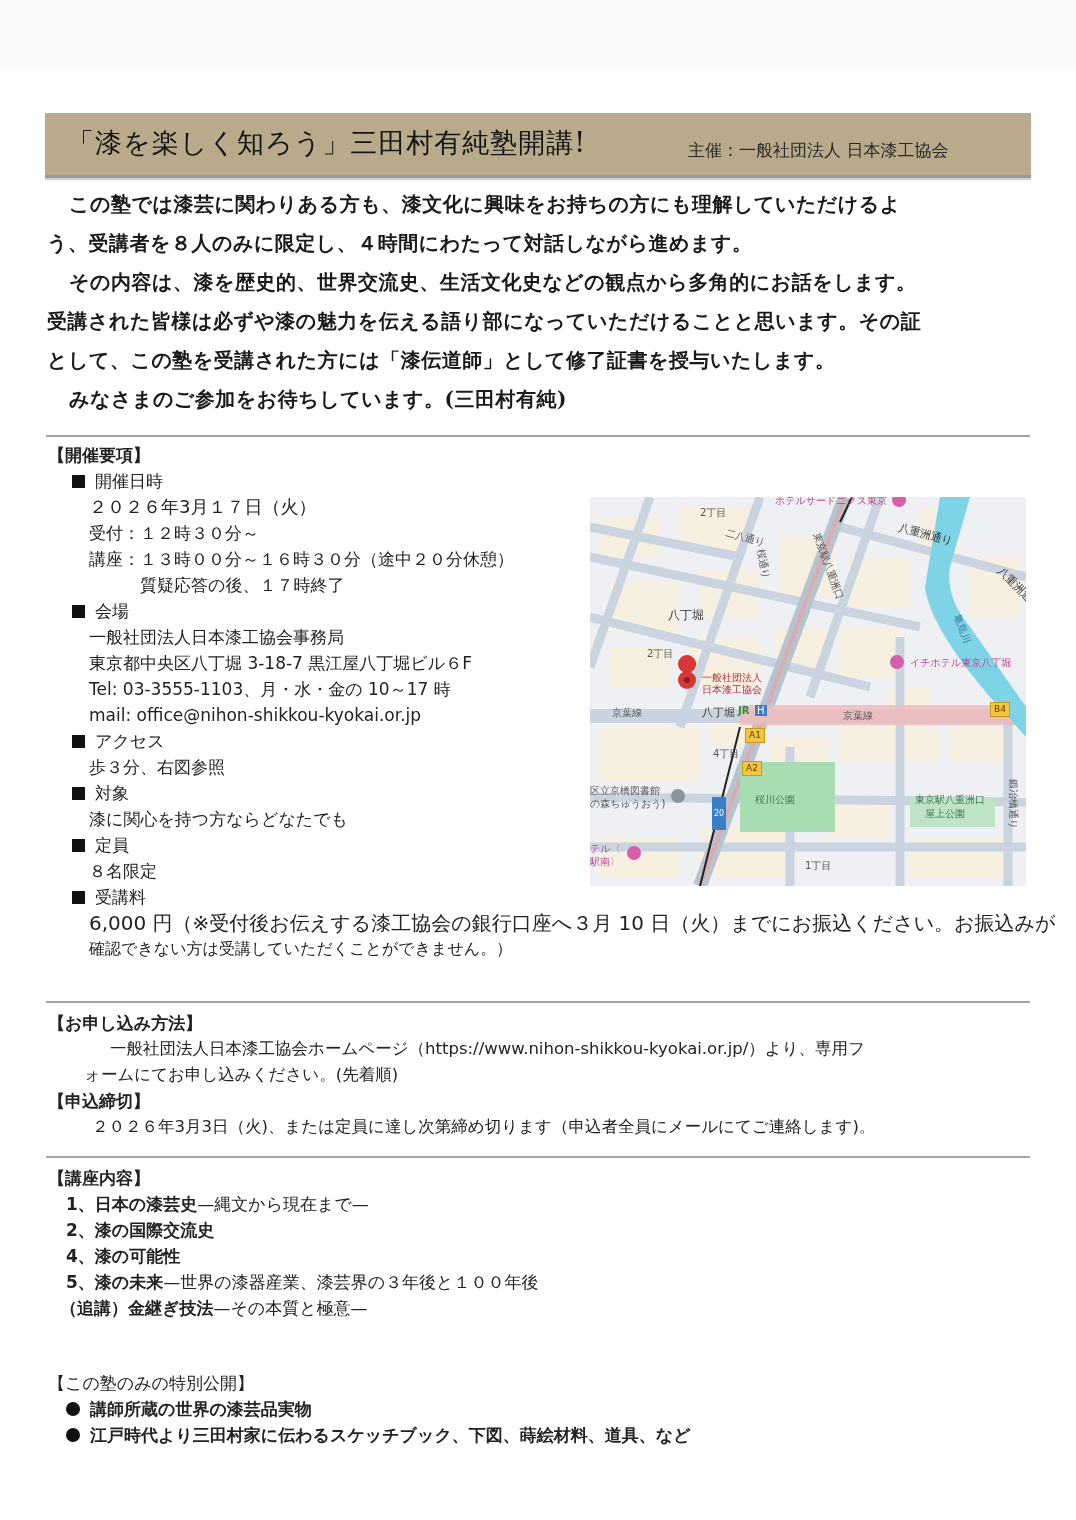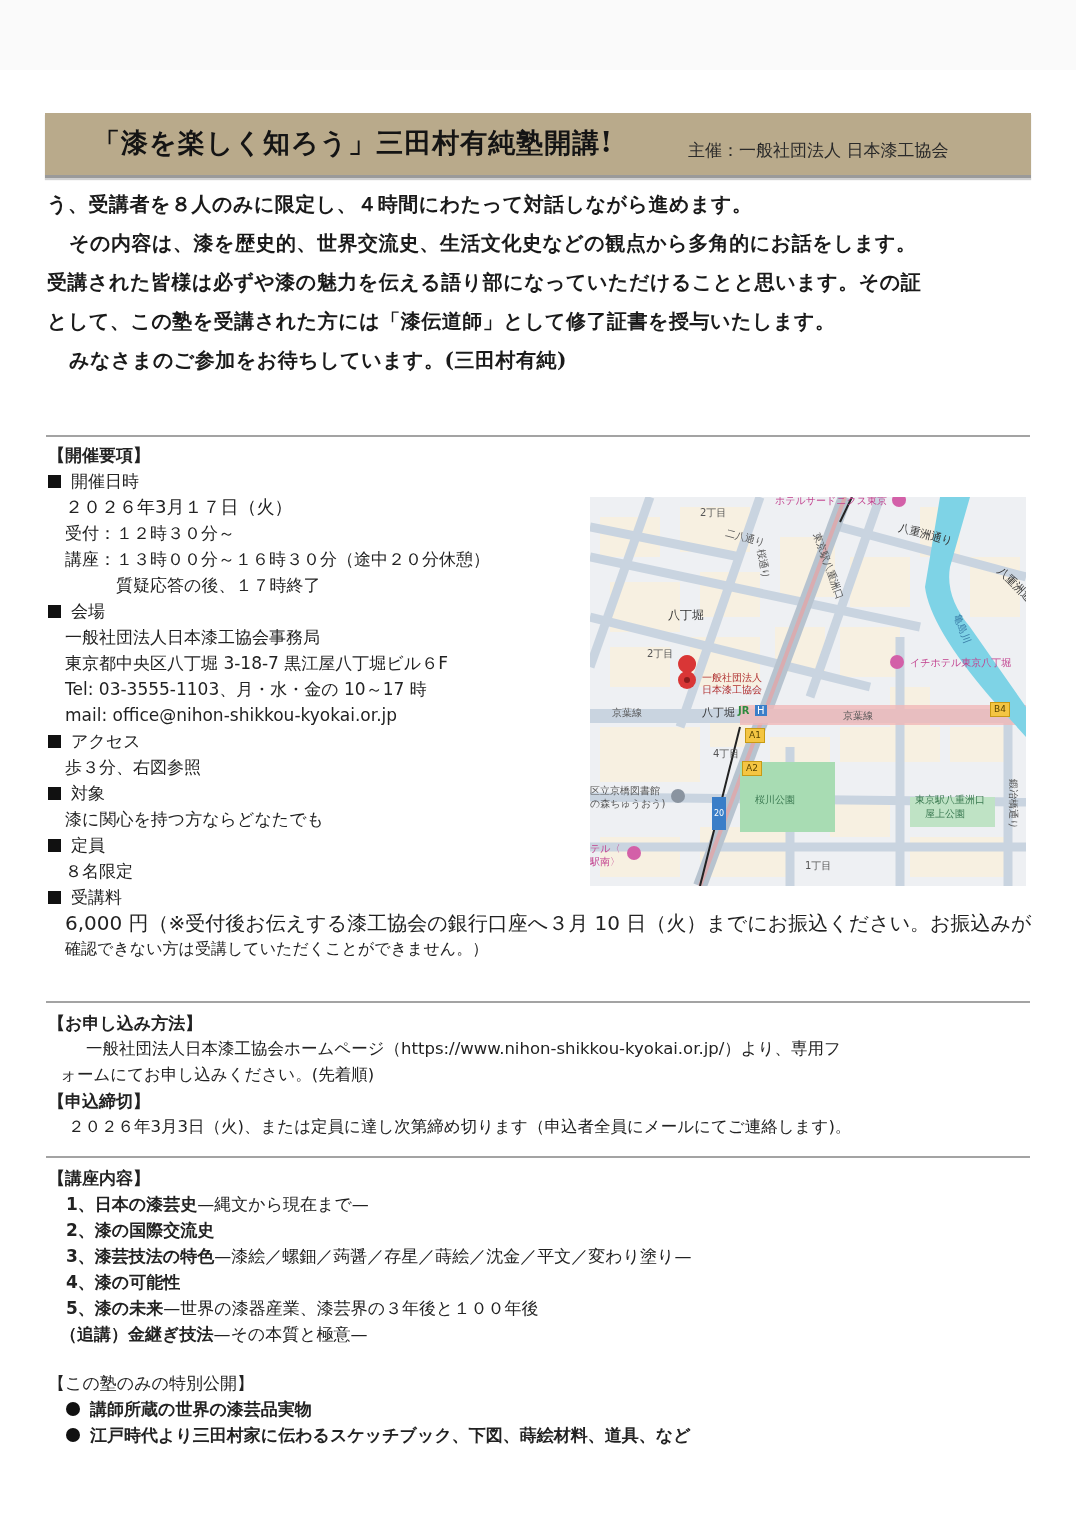--- a/index.html
+++ b/index.html
@@ -1,34 +1,34 @@
 <!DOCTYPE html>
 <html><head>
 <meta charset="utf-8">
 <style>
   html, body { margin:0; padding:0; }
   body { width:1076px; height:1520px; background:#ffffff; position:relative; overflow:hidden;
          font-family:"DejaVu Sans", sans-serif; color:#1a1a1a; }
   .topband { position:absolute; left:0; top:0; width:1076px; height:70px; background:#fafafa; }
   .titlebar { position:absolute; left:45px; top:113px; width:986px; height:62px; background:#b9aa8b;
               border-bottom:3px solid #9a9a9a; box-shadow:0 2px 1px #d0d0d0; }
-  .title-main { position:absolute; left:22px; top:12px; font-family:"DejaVu Serif", serif; font-weight:bold;
-                font-size:27px; color:#141414; letter-spacing:1px; white-space:nowrap;margin-left:26px; }
+  .title-main { position:absolute; left:22px; top:12px; font-family:"DejaVu Serif", serif; font-weight:normal;
+                font-size:27px; color:#141414; letter-spacing:1px; white-space:nowrap; }
   .title-sub { position:absolute; left:643px; top:26px; font-family:"DejaVu Serif", serif;
                font-size:17px; color:#2a2a2a; white-space:nowrap; }
   .intro { position:absolute; left:47px; top:185px; width:985px; font-family:"DejaVu Serif", serif;
            font-size:20px; line-height:39px; font-weight:bold; color:#1a1a1a; letter-spacing:0.5px; }
   .intro p { margin:0; }
   .divider { position:absolute; left:46px; width:984px; height:2px; background:#a3a3a3; }
   .sect { position:absolute; left:48px; font-size:17px; line-height:26px; color:#222; }
   .sect-head { font-weight:bold; font-size:17px; }
   .bullet-sq { display:inline-block; width:13px; height:13px; background:#111; margin-right:10px; vertical-align:-1px; }
   .indent { padding-left:17px; }
   .indent2 { padding-left:68px; }
-  .line { white-space:nowrap; }
+  .line { white-space:nowrap;margin-left:24px; }
   .map { position:absolute; left:590px; top:497px; width:436px; height:389px; background:#eef1f4; overflow:hidden; }
   .map svg { position:absolute; left:0; top:0; }
   .maplabel { position:absolute; font-size:10px; color:#555; white-space:nowrap; }
   .maplabel.pink { color:#c2408e; }
   .maplabel.dark { color:#333; font-size:11px; }
   .maplabel.green { color:#3b7a52; }
   .maplabel.blue { color:#3a7ea8; }
   .badge { position:absolute; background:#f4c542; border:1px solid #c79a14; font-size:9px; color:#5a4500;
            padding:0 3px; line-height:13px; }
   .dot { display:inline-block; width:14px; height:14px; border-radius:50%; background:#111; margin-right:10px; vertical-align:-1px; }
@@ -39,20 +39,21 @@
 <body>
 
 <div class="topband"></div>
 
 <div class="titlebar">
   <div class="title-main">「漆を楽しく知ろう」三田村有純塾開講!</div>
   <div class="title-sub">主催：一般社団法人 日本漆工協会</div>
 </div>
 
 <div class="intro">
+  <p style="padding-left:22px">この塾では漆芸に関わりある方も、漆文化に興味をお持ちの方にも理解していただけるよ</p>
   <p>う、受講者を８人のみに限定し、４時間にわたって対話しながら進めます。</p>
   <p style="padding-left:22px">その内容は、漆を歴史的、世界交流史、生活文化史などの観点から多角的にお話をします。</p>
   <p>受講された皆様は必ずや漆の魅力を伝える語り部になっていただけることと思います。その証</p>
   <p>として、この塾を受講された方には「漆伝道師」として修了証書を授与いたします。</p>
   <p style="padding-left:22px">みなさまのご参加をお待ちしています。(三田村有純)</p>
 </div>
 
 <div class="divider" style="top:435px"></div>
 
 <div class="sect" style="top:442px; width:540px;">
@@ -195,21 +196,20 @@
   <div class="sect-head">【申込締切】</div>
   <div class="line" style="padding-left:20px; font-size:16.5px">２０２６年3月3日（火)、または定員に達し次第締め切ります（申込者全員にメールにてご連絡します)。</div>
 </div>
 
 <div class="divider" style="top:1156px"></div>
 
 <div class="sect" style="top:1165px; width:900px;">
   <div class="sect-head">【講座内容】</div>
   <div class="list-item" style="padding-left:18px"><span class="b">1、日本の漆芸史</span><span>—縄文から現在まで—</span></div>
   <div class="list-item" style="padding-left:18px"><span class="b">2、漆の国際交流史</span><span></span></div>
-  <div class="list-item" style="padding-left:18px"><span class="b">3、漆芸技法の特色</span><span>—漆絵／螺鈿／蒟醤／存星／蒔絵／沈金／平文／変わり塗り—</span></div>
   <div class="list-item" style="padding-left:18px"><span class="b">4、漆の可能性</span><span></span></div>
   <div class="list-item" style="padding-left:18px"><span class="b">5、漆の未来</span><span>—世界の漆器産業、漆芸界の３年後と１００年後</span></div>
   <div class="list-item" style="padding-left:12px"><span class="b">（追講）金継ぎ技法</span><span>—その本質と極意—</span></div>
 </div>
 
 <div class="sect" style="top:1370px; width:900px;">
   <div>【この塾のみの特別公開】</div>
   <div class="list-item" style="padding-left:18px"><span class="dot"></span><span class="b">講師所蔵の世界の漆芸品実物</span></div>
   <div class="list-item" style="padding-left:18px"><span class="dot"></span><span class="b">江戸時代より三田村家に伝わるスケッチブック、下図、蒔絵材料、道具、など</span></div>
 </div>

